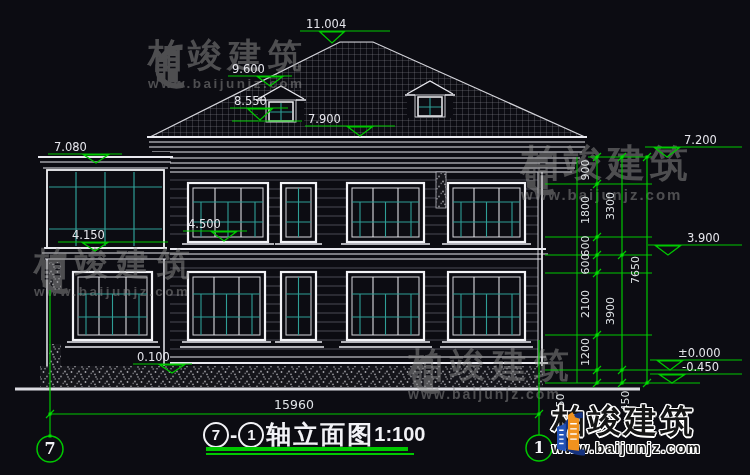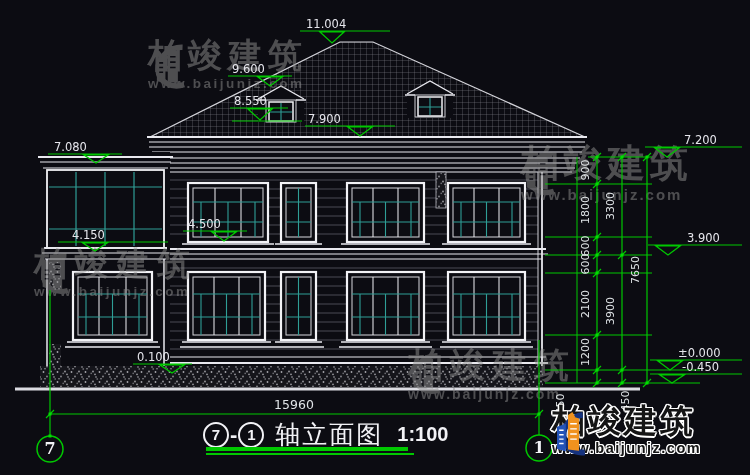--- a/index.html
+++ b/index.html
@@ -7,23 +7,23 @@
          font-family:"Liberation Sans","DejaVu Sans",sans-serif;}
   #stage svg{position:absolute;left:0;top:0;}
   .layer-base{z-index:1;} .layer-dims{z-index:3;}
   .wm{position:absolute;z-index:2;display:flex;align-items:flex-start;gap:7px;opacity:.5;pointer-events:none;}
   .wm .txt{display:flex;flex-direction:column;}
   .wm .name{font-weight:bold;color:#8f8f8f;line-height:1.05;white-space:nowrap;}
   .wm .url{font-weight:bold;color:#8f8f8f;white-space:nowrap;margin-top:2px;}
   .title-row{position:absolute;z-index:4;display:flex;align-items:center;color:#f2f2f6;white-space:nowrap;}
   .axis-circ{display:inline-flex;align-items:center;justify-content:center;width:22px;height:22px;
              border:2px solid #f2f2f6;border-radius:50%;font-size:15px;font-weight:bold;}
-  .title-name{font-size:25px;font-weight:normal;letter-spacing:2px;margin-left:11px;}
+  .title-name{font-size:25px;font-weight:bold;letter-spacing:2px;margin-left:2px;}
   .title-dash{font-size:22px;font-weight:bold;margin:0 1px;}
-  .title-scale{font-size:20px;font-weight:bold;margin-left:14px;}
+  .title-scale{font-size:20px;font-weight:bold;}
   .uline{position:absolute;z-index:4;background:#00c800;}
   .brand{position:absolute;z-index:5;display:flex;align-items:flex-start;gap:6px;}
   .brand .name{font-size:33px;font-weight:bold;line-height:1;color:#151515;letter-spacing:3px;white-space:nowrap;
     text-shadow:-1.5px 0 #fff,1.5px 0 #fff,0 -1.5px #fff,0 1.5px #fff,-1px -1px #fff,1px 1px #fff,-1px 1px #fff,1px -1px #fff;}
   .brand .url{font-size:14.5px;font-weight:bold;color:#151515;letter-spacing:1.5px;margin-top:3px;white-space:nowrap;
     text-shadow:-1.2px 0 #fff,1.2px 0 #fff,0 -1.2px #fff,0 1.2px #fff,-1px -1px #fff,1px 1px #fff,-1px 1px #fff,1px -1px #fff;}
 </style>
 </head>
 <body>
 

